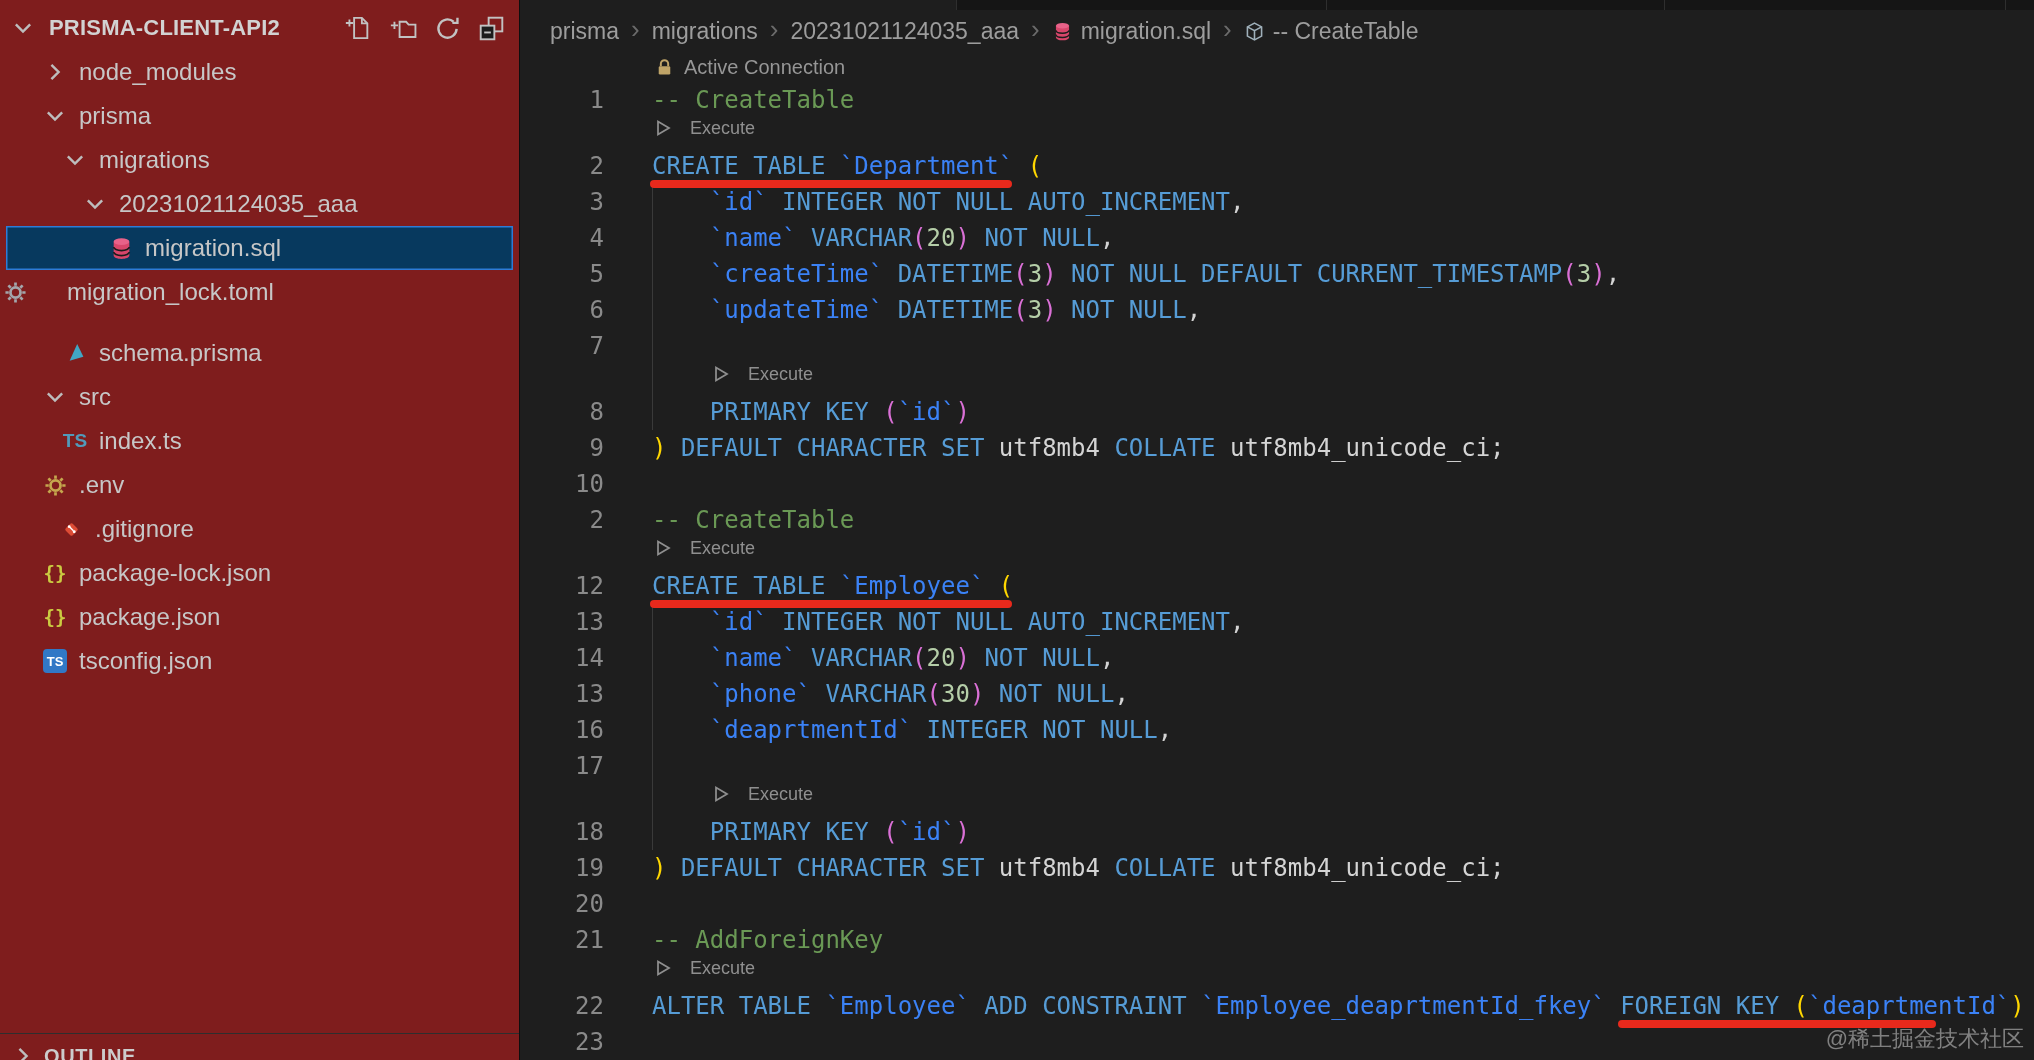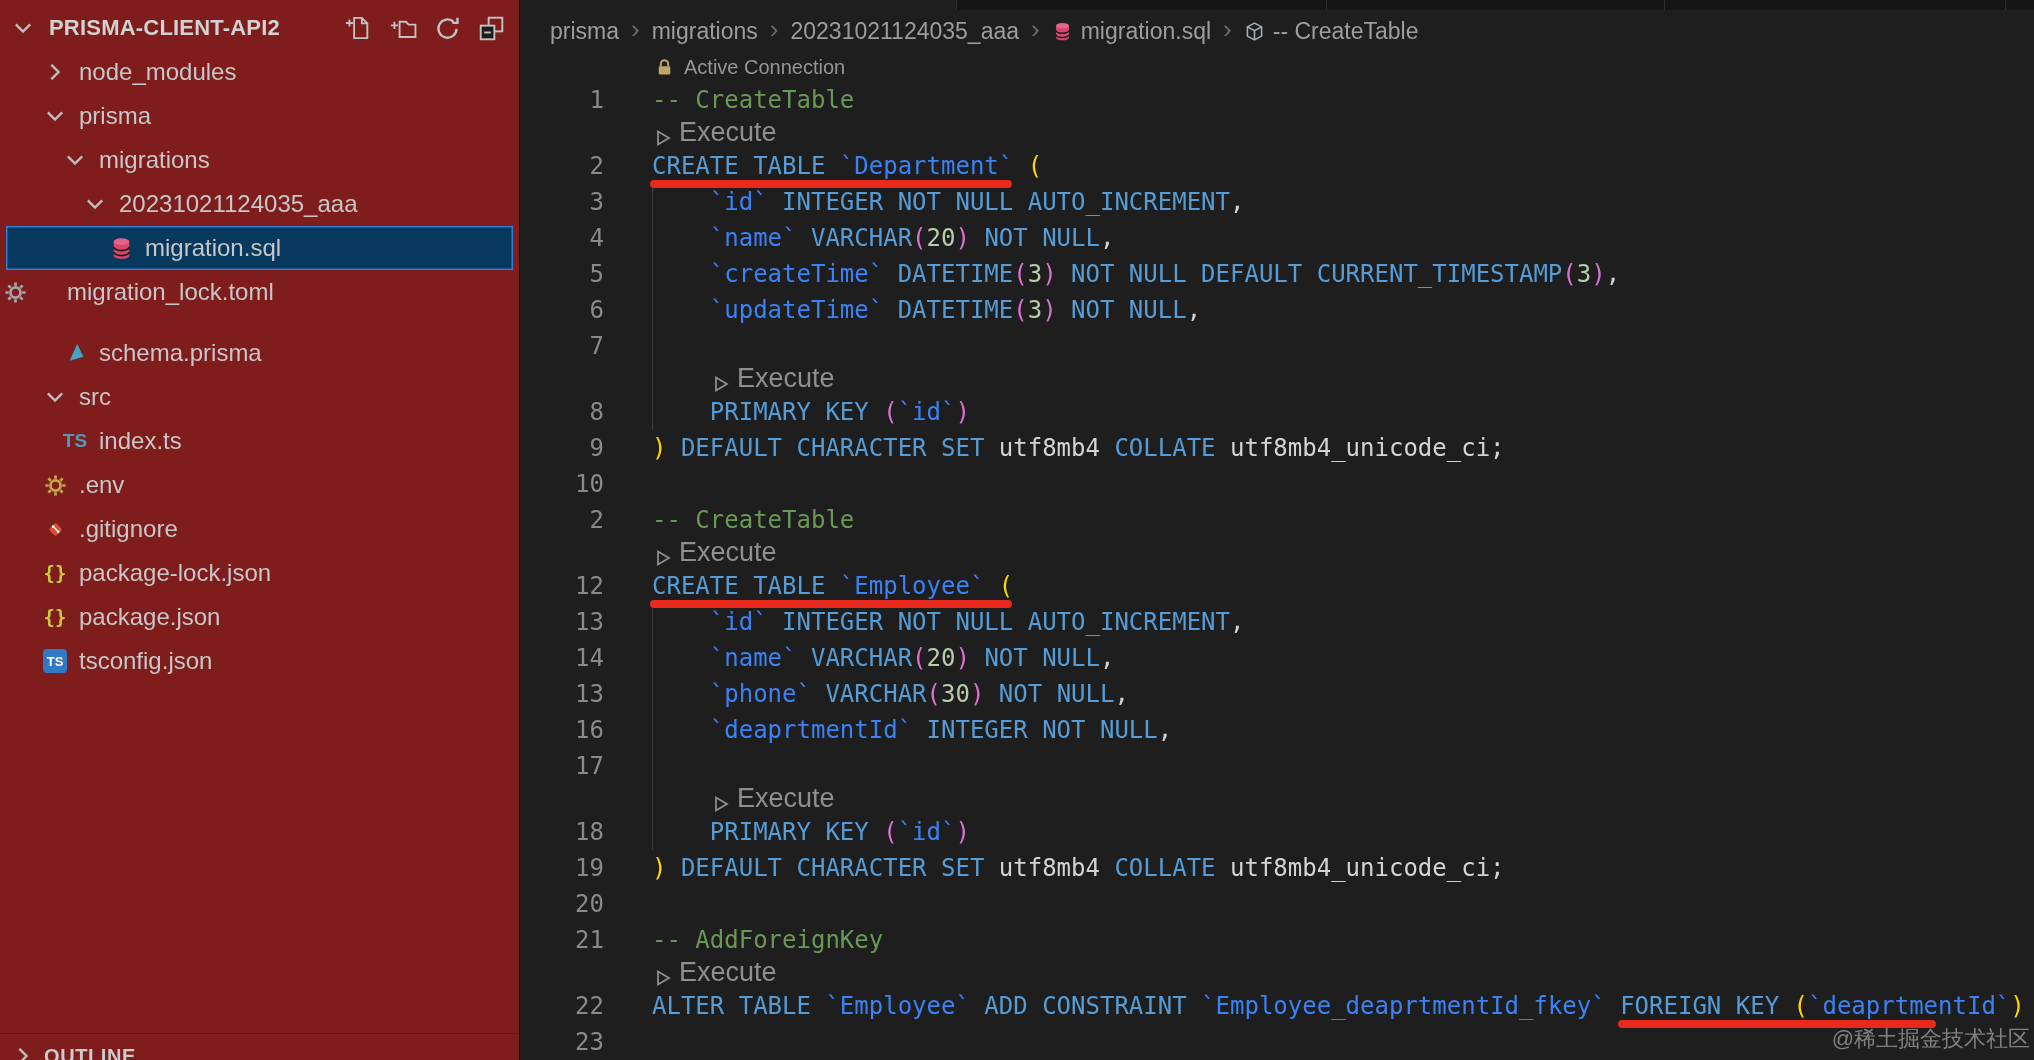--- a/index.html
+++ b/index.html
@@ -39,28 +39,28 @@
   .csep{color:#6b6b6b;font-size:26px;margin-top:-3px;}
   .conn{height:30px;display:flex;align-items:center;gap:9px;padding-left:134px;color:#969696;font-size:20px;cursor:pointer;}
 
   .code{position:relative;}
   .crow{display:flex;height:36px;position:relative;}
   .lnum{width:84px;flex:none;text-align:right;color:#8a8a8a;
         font-family:"DejaVu Sans Mono",monospace;font-size:24px;line-height:36px;}
   .ltext{margin-left:48px;font-family:"DejaVu Sans Mono",monospace;font-size:24px;line-height:36px;
          white-space:pre;position:relative;}
   .lensrow{height:30px;}
-  .lens{display:flex;align-items:flex-end;gap:7px;color:#8f8f8f;font-size:27px;cursor:pointer;}
+  .lens{display:flex;align-items:flex-start;gap:18px;color:#8f8f8f;font-size:18px;cursor:pointer;}
   .iguide{position:absolute;left:132px;top:0;bottom:0;width:1px;background:#3a3a3a;}
   .redline{position:absolute;height:8px;bottom:-4px;background:#e8291c;border-radius:4px;z-index:3;}
 
   .tk-k{color:#569CD6}.tk-s{color:#3b82f6}.tk-c{color:#6A9955}.tk-n{color:#B5CEA8}
   .tk-g{color:#FFD700}.tk-o{color:#DA70D6}.tk-t{color:#D4D4D4}
 
-  .watermark{position:absolute;right:4px;bottom:6px;color:rgba(210,210,210,.55);font-size:22px;z-index:5;
+  .watermark{position:absolute;right:10px;bottom:6px;color:rgba(210,210,210,.55);font-size:22px;z-index:5;
              font-family:"Liberation Sans",sans-serif;}
 </style>
 </head>
 <body>
 
 <div class="app">
 
   <aside class="sidebar">
     <div class="sb-header">
       <span class="ticon" id="hdr-chev">
@@ -174,21 +174,21 @@
         </div>
         <div class="trow" style="padding-left: 40px;">
           <span class="ticon">
             <svg width="23" height="23" viewBox="0 0 16 16">
               <path d="M8 1v2.3M8 12.7V15M1 8h2.3M12.7 8H15M3.05 3.05l1.63 1.63M11.32 11.32l1.63 1.63M12.95 3.05l-1.63 1.63M4.68 11.32l-1.63 1.63" stroke="#c5a74e" stroke-width="1.9"></path>
               <circle cx="8" cy="8" r="3.5" fill="none" stroke="#c5a74e" stroke-width="1.9"></circle>
             </svg>
           </span>
           <span class="tlabel">.env</span>
         </div>
-        <div class="trow" style="padding-left: 40px;">
+        <div class="trow" style="padding-left: 56px;">
           <span class="ticon">
             <svg width="23" height="23" viewBox="0 0 16 16">
               <rect x="4.6" y="4.6" width="6.8" height="6.8" rx="1.2" transform="rotate(45 8 8)" fill="#dd4c35"></rect>
               <circle cx="6.4" cy="6" r="1" fill="#fff"></circle>
               <circle cx="9.9" cy="9.6" r="1" fill="#fff"></circle>
               <path d="M6.9 6.5l2.4 2.4" stroke="#fff" stroke-width="1"></path>
             </svg>
           </span>
           <span class="tlabel">.gitignore</span>
         </div>

